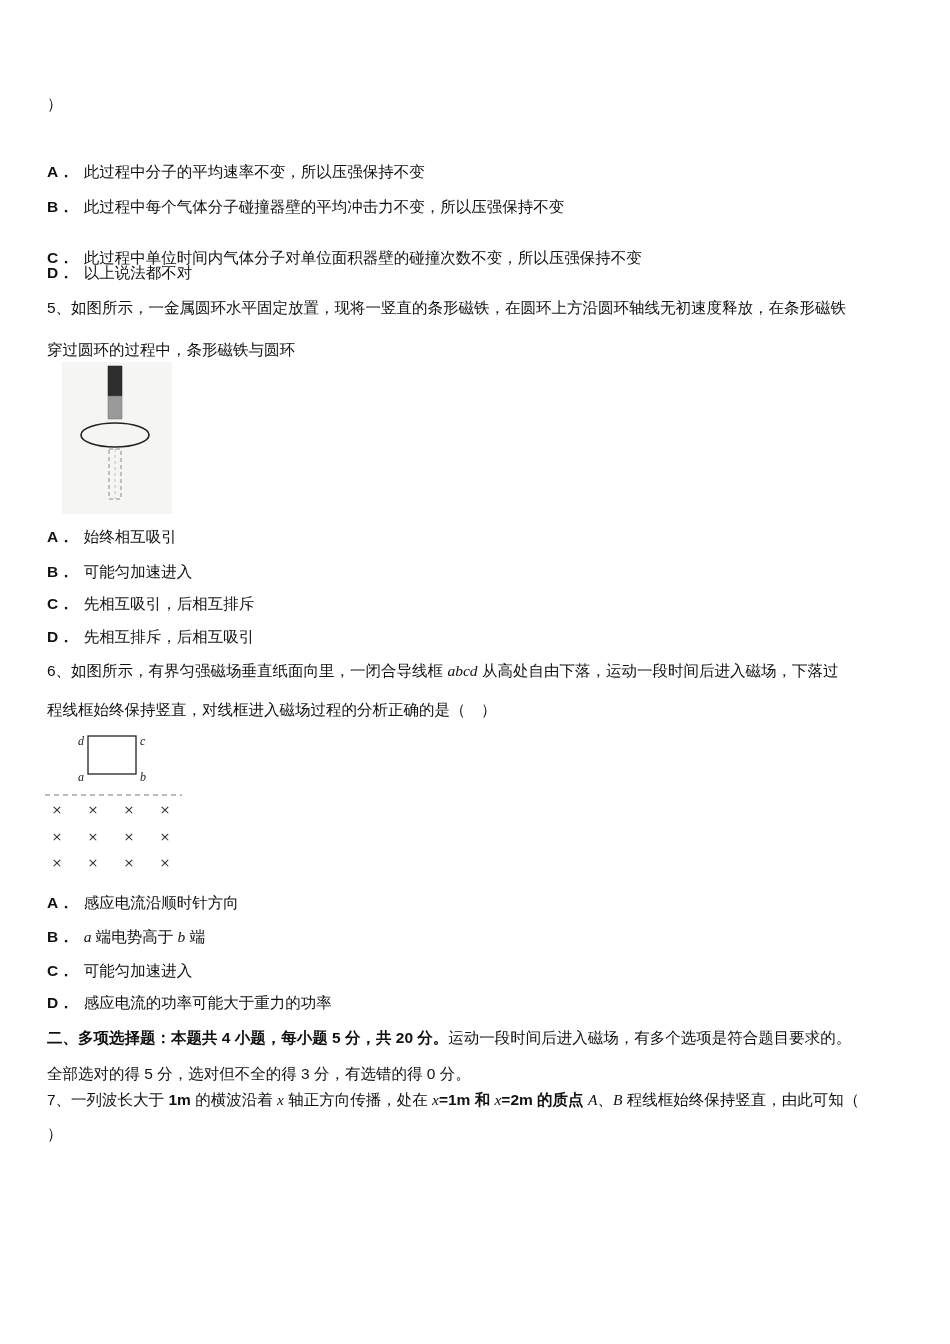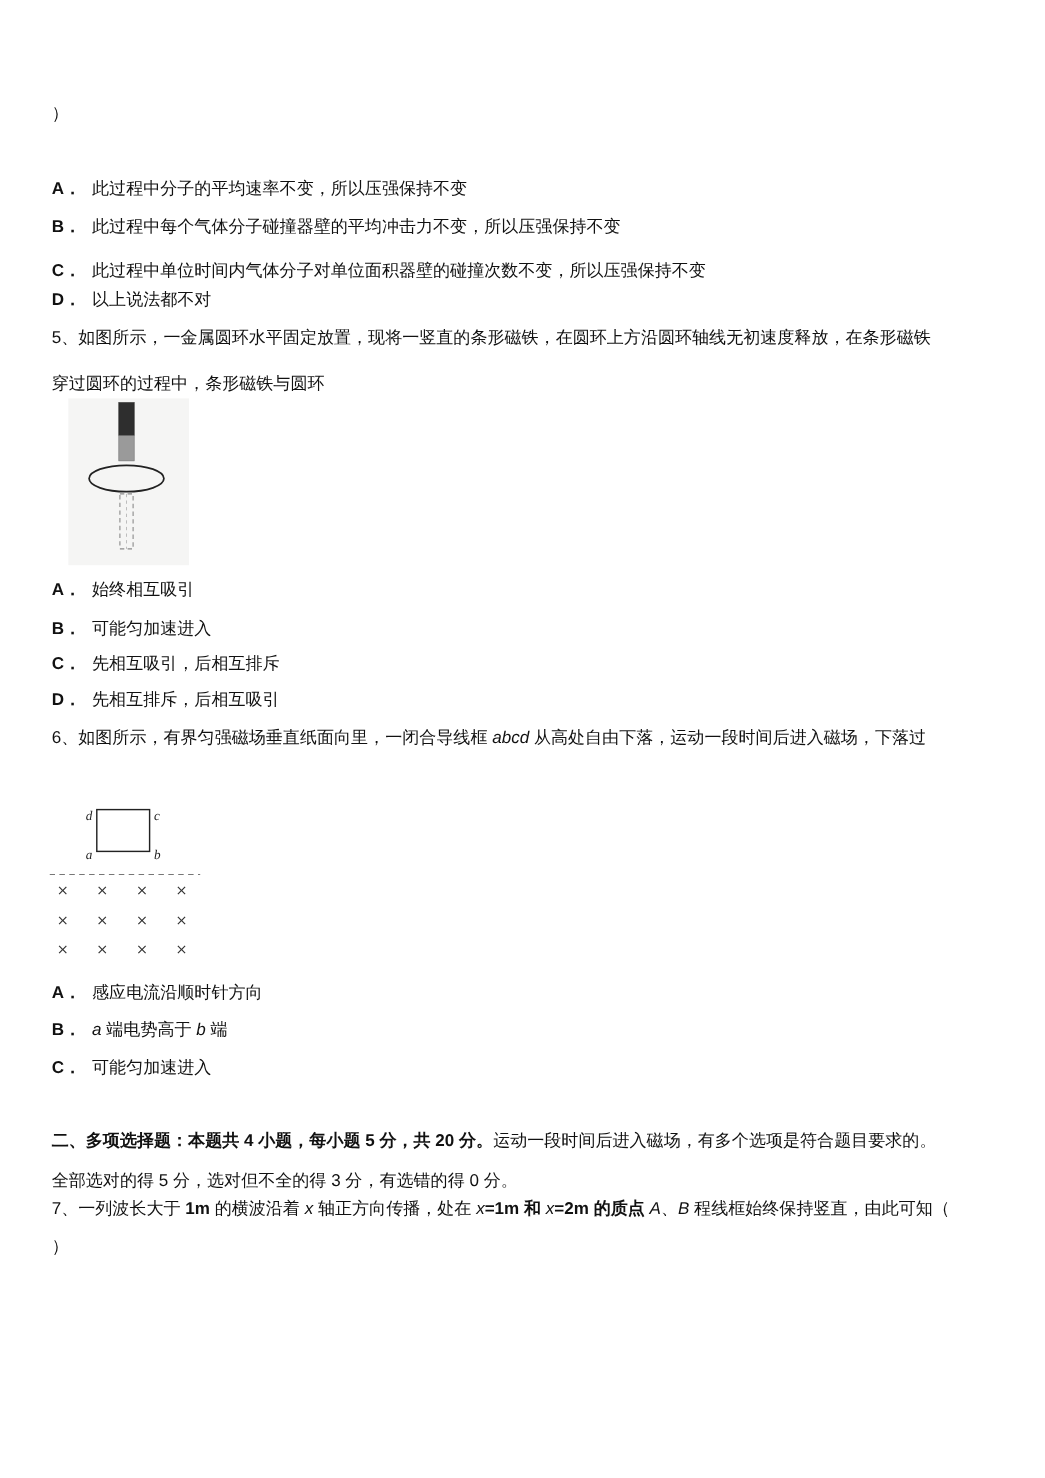--- a/index.html
+++ b/index.html
@@ -20,21 +20,21 @@
     white-space: nowrap;
     line-height: 1.35;
   }
   .opt {
     position: absolute;
     left: 47px;
     white-space: nowrap;
     line-height: 1.35;
   }
   .opt .lbl { font-weight: 700; margin-right: 10px; }
-  .ital { font-family: Liberation Sans, sans-serif; font-style: italic; }
+  .ital { font-family: Liberation Serif, serif; font-style: italic; }
   .bold { font-weight: 700; text-align: center; }
   .fig { position: absolute; }
   .fig svg { display: block; }
   .svg-ital {
     font-family: "Liberation Serif", "DejaVu Serif", serif;
     font-style: italic;
     font-size: 12px;
     fill: #222;
   }
   .svg-cross {
@@ -49,21 +49,21 @@
 <div class="page">
 
   <div class="line" style="top:94px">）</div>
 
   <div class="opt" style="top:197px">
     <span class="lbl">B．</span><span>此过程中每个气体分子碰撞器壁的平均冲击力不变，所以压强保持不变</span>
   </div>
   <div class="opt" style="top:162px">
     <span class="lbl">A．</span><span>此过程中分子的平均速率不变，所以压强保持不变</span>
   </div>
-  <div class="opt" style="top:237px">
+  <div class="opt" style="top:248px">
     <span class="lbl">C．</span><span>此过程中单位时间内气体分子对单位面积器壁的碰撞次数不变，所以压强保持不变</span>
   </div>
   <div class="opt" style="top:263px">
     <span class="lbl">D．</span><span>以上说法都不对</span>
   </div>
 
   <div class="line" style="top:298px">5、如图所示，一金属圆环水平固定放置，现将一竖直的条形磁铁，在圆环上方沿圆环轴线无初速度释放，在条形磁铁</div>
   <div class="line" style="top:340px">穿过圆环的过程中，条形磁铁与圆环</div>
 
   <div class="fig" style="top:362px; left:62px">
@@ -89,20 +89,21 @@
   <div class="opt" style="top:594px">
     <span class="lbl">C．</span><span>先相互吸引，后相互排斥</span>
   </div>
   <div class="opt" style="top:627px">
     <span class="lbl">D．</span><span>先相互排斥，后相互吸引</span>
   </div>
 
   <div class="line" style="top:661px">
     <span>6、如图所示，有界匀强磁场垂直纸面向里，一闭合导线框 </span><span class="ital">abcd</span><span> 从高处自由下落，运动一段时间后进入磁场，下落过</span>
   </div>
+  <div class="line" style="top:700px">程线框始终保持竖直，对线框进入磁场过程的分析正确的是（　）</div>
 
   <div class="fig" style="top:724px; left:45px">
     <svg width="145" height="148" viewBox="0 0 145 148">
 
       <rect x="43" y="12" width="48" height="38" fill="none" stroke="#222" stroke-width="1.3"></rect>
       <text x="39" y="21" text-anchor="end" class="svg-ital">d</text>
       <text x="95" y="21" text-anchor="start" class="svg-ital">c</text>
       <text x="39" y="57" text-anchor="end" class="svg-ital">a</text>
       <text x="95" y="57" text-anchor="start" class="svg-ital">b</text>
 
@@ -125,20 +126,23 @@
 
   <div class="opt" style="top:893px">
     <span class="lbl">A．</span><span>感应电流沿顺时针方向</span>
   </div>
   <div class="opt" style="top:927px">
     <span class="lbl">B．</span><span><span class="ital">a</span><span> 端电势高于 </span><span class="ital">b</span><span> 端</span></span>
   </div>
   <div class="opt" style="top:961px">
     <span class="lbl">C．</span><span>可能匀加速进入</span>
   </div>
+  <div class="opt" style="top:993px">
+    <span class="lbl">D．</span><span>感应电流的功率可能大于重力的功率</span>
+  </div>
 
   <div class="line" style="top:1028px">
     <span class="bold">二、多项选择题：本题共 4 小题，每小题 5 分，共 20 分。</span><span>运动一段时间后进入磁场，有多个选项是符合题目要求的。</span>
   </div>
   <div class="line" style="top:1064px">全部选对的得 5 分，选对但不全的得 3 分，有选错的得 0 分。</div>
 
   <div class="line" style="top:1090px">
     <span>7、一列波长大于 </span><span class="bold">1m</span><span> 的横波沿着 </span><span class="ital">x</span><span> 轴正方向传播，处在 </span><span class="ital">x</span><span class="bold">=1m 和 </span><span class="ital">x</span><span class="bold">=2m 的质点 </span><span class="ital">A</span><span>、</span><span class="ital">B</span><span> 程线框始终保持竖直，由此可知（</span>
   </div>
   <div class="line" style="top:1124px">）</div>

